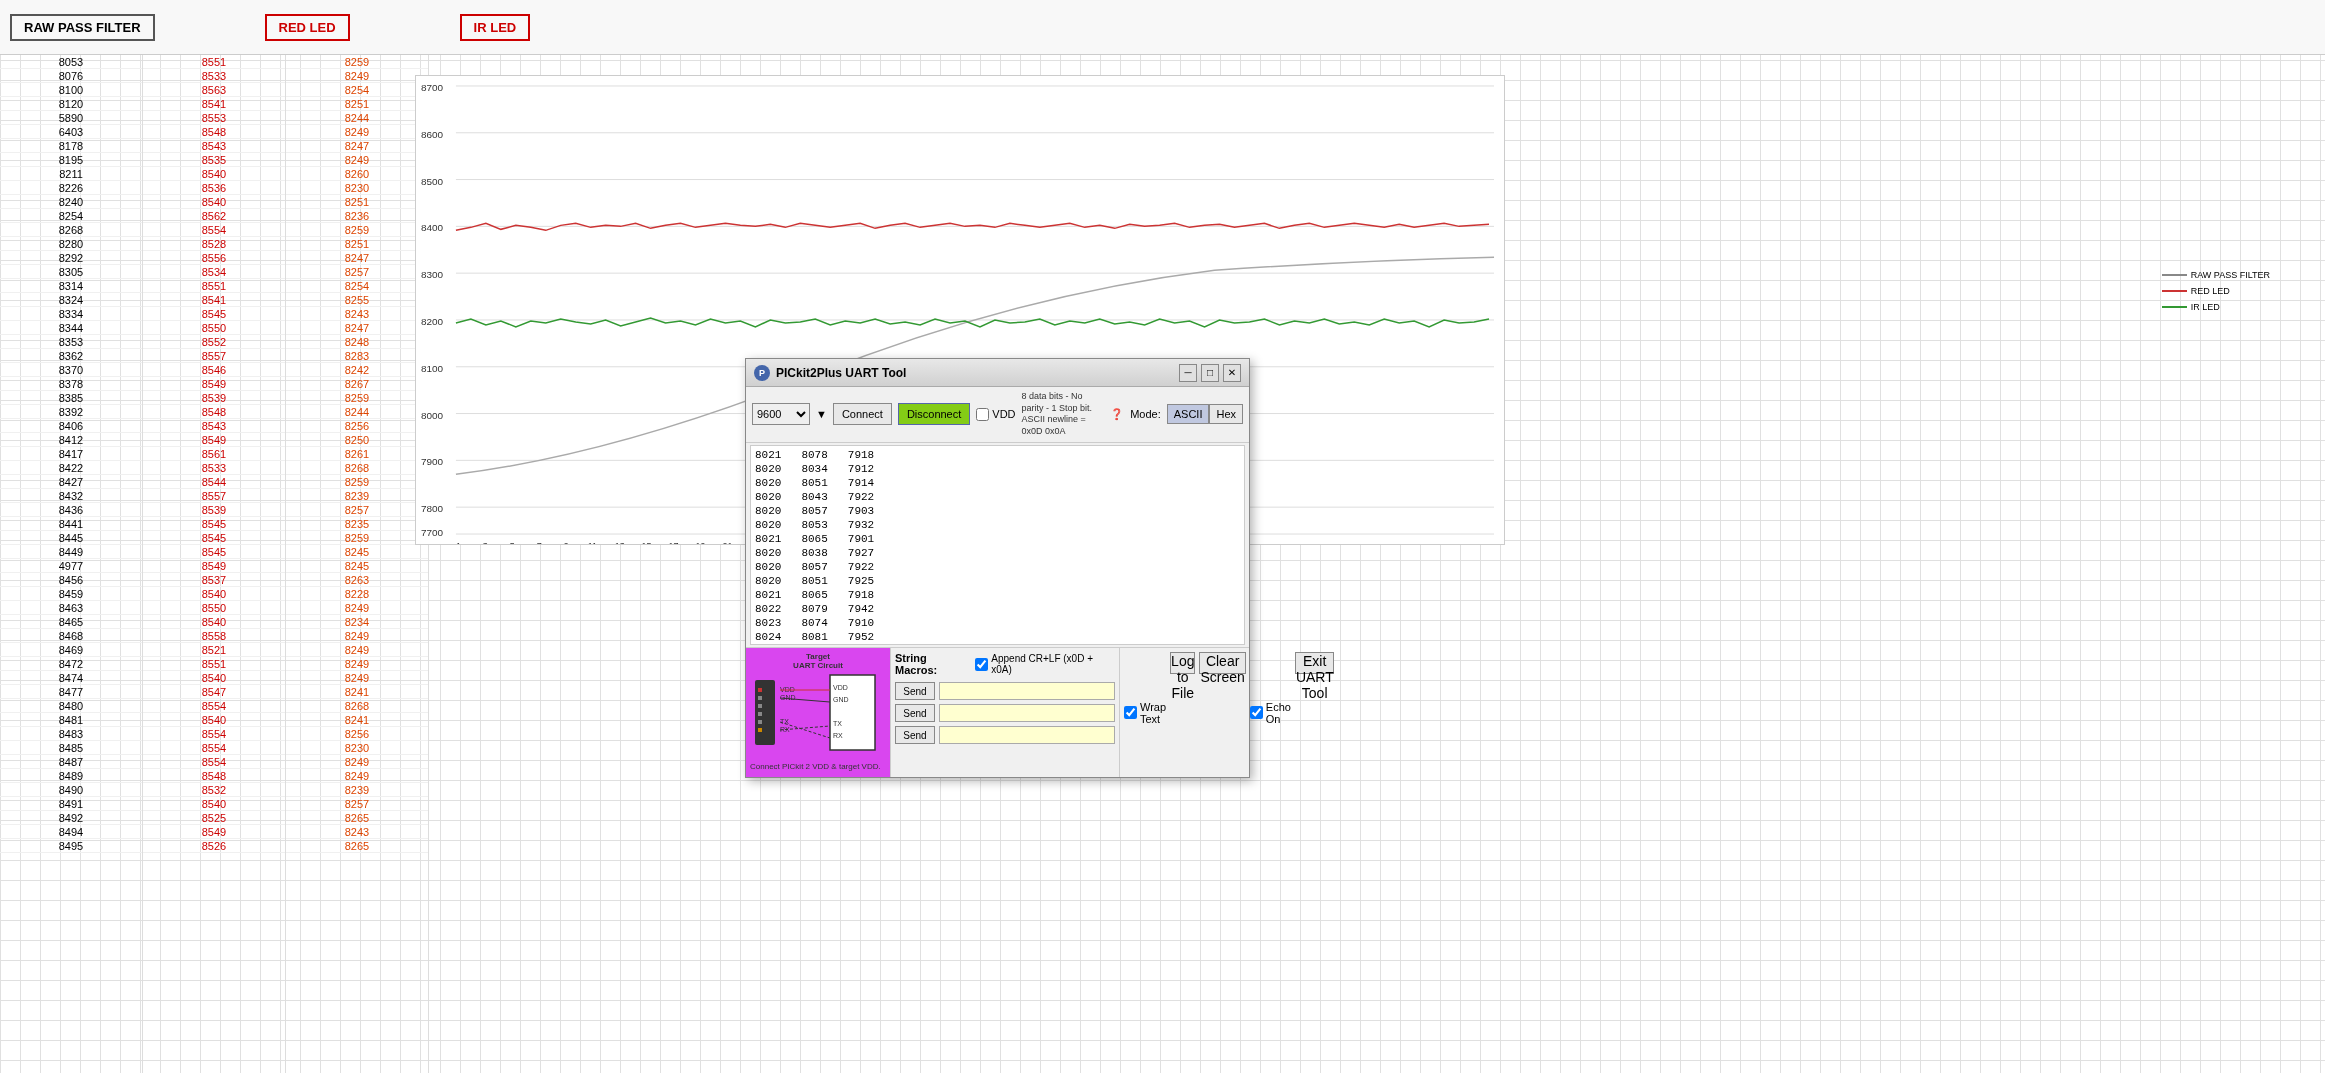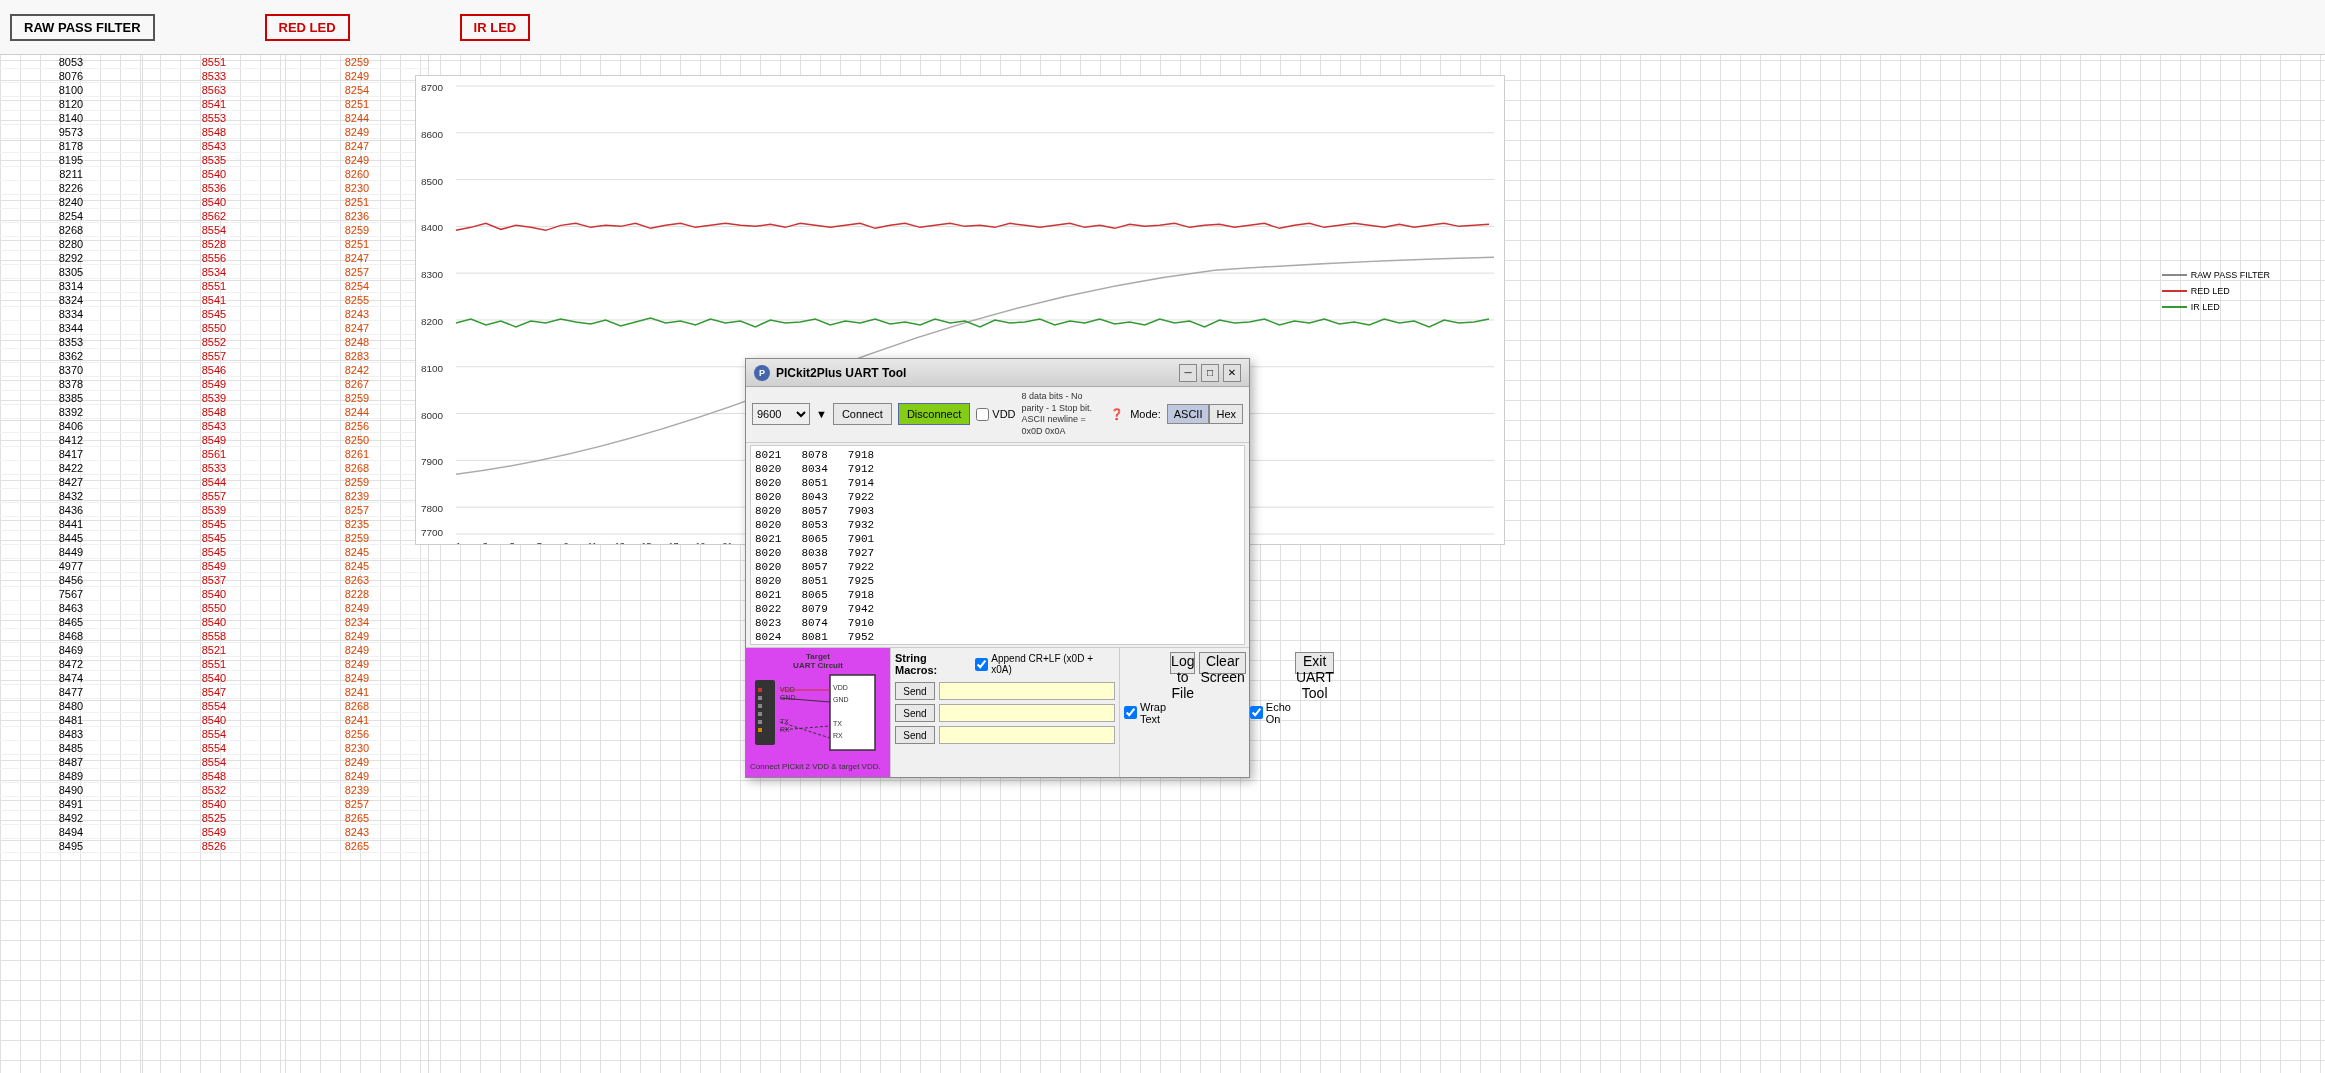--- a/index.html
+++ b/index.html
@@ -344,22 +344,22 @@
   <div class="header-label header-red">RED LED</div>
   <div class="header-label header-ir">IR LED</div>
 </div>
 
 <div class="data-area" id="data-cols">
 <div class="data-col">
       <div class="data-cell black">8053</div>
       <div class="data-cell black">8076</div>
       <div class="data-cell black">8100</div>
       <div class="data-cell black">8120</div>
-      <div class="data-cell black">8140</div>
-      <div class="data-cell black">9573</div>
+      <div class="data-cell black">5890</div>
+      <div class="data-cell black">6403</div>
       <div class="data-cell black">8178</div>
       <div class="data-cell black">8195</div>
       <div class="data-cell black">8211</div>
       <div class="data-cell black">8226</div>
       <div class="data-cell black">8240</div>
       <div class="data-cell black">8254</div>
       <div class="data-cell black">8268</div>
       <div class="data-cell black">8280</div>
       <div class="data-cell black">8292</div>
       <div class="data-cell black">8305</div>
@@ -378,21 +378,21 @@
       <div class="data-cell black">8417</div>
       <div class="data-cell black">8422</div>
       <div class="data-cell black">8427</div>
       <div class="data-cell black">8432</div>
       <div class="data-cell black">8436</div>
       <div class="data-cell black">8441</div>
       <div class="data-cell black">8445</div>
       <div class="data-cell black">8449</div>
       <div class="data-cell black">4977</div>
       <div class="data-cell black">8456</div>
-      <div class="data-cell black">7567</div>
+      <div class="data-cell black">8459</div>
       <div class="data-cell black">8463</div>
       <div class="data-cell black">8465</div>
       <div class="data-cell black">8468</div>
       <div class="data-cell black">8469</div>
       <div class="data-cell black">8472</div>
       <div class="data-cell black">8474</div>
       <div class="data-cell black">8477</div>
       <div class="data-cell black">8480</div>
       <div class="data-cell black">8481</div>
       <div class="data-cell black">8483</div>

